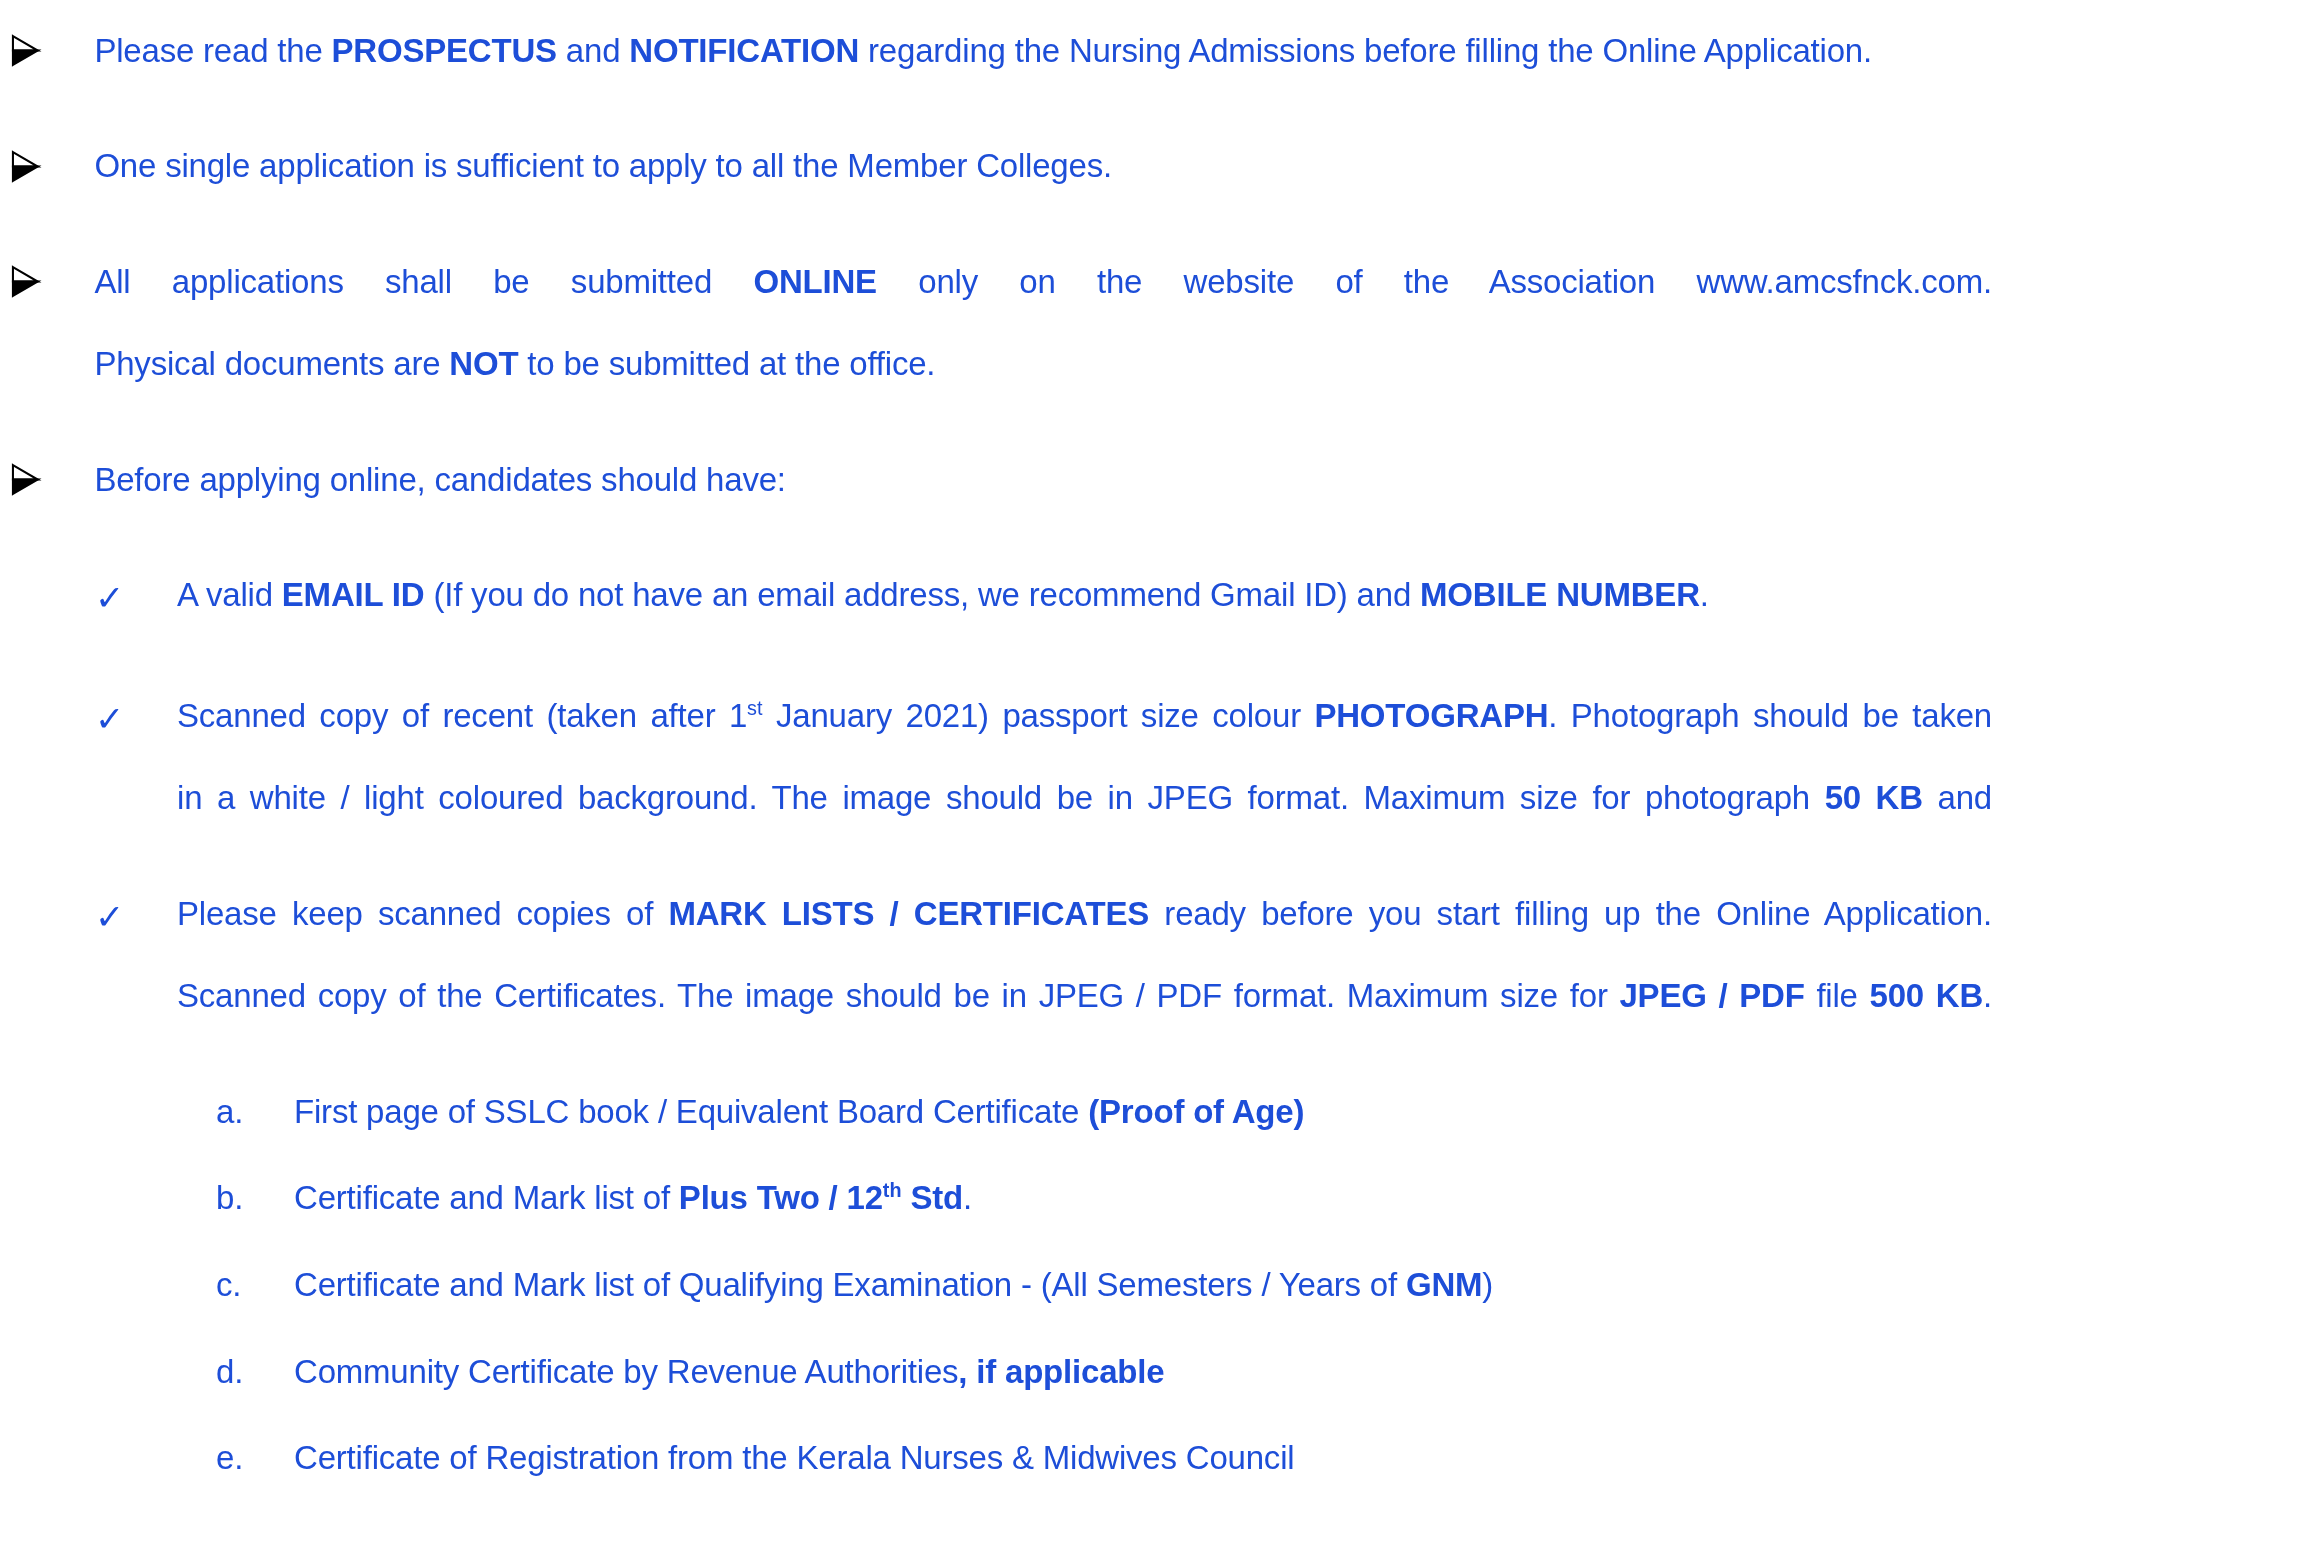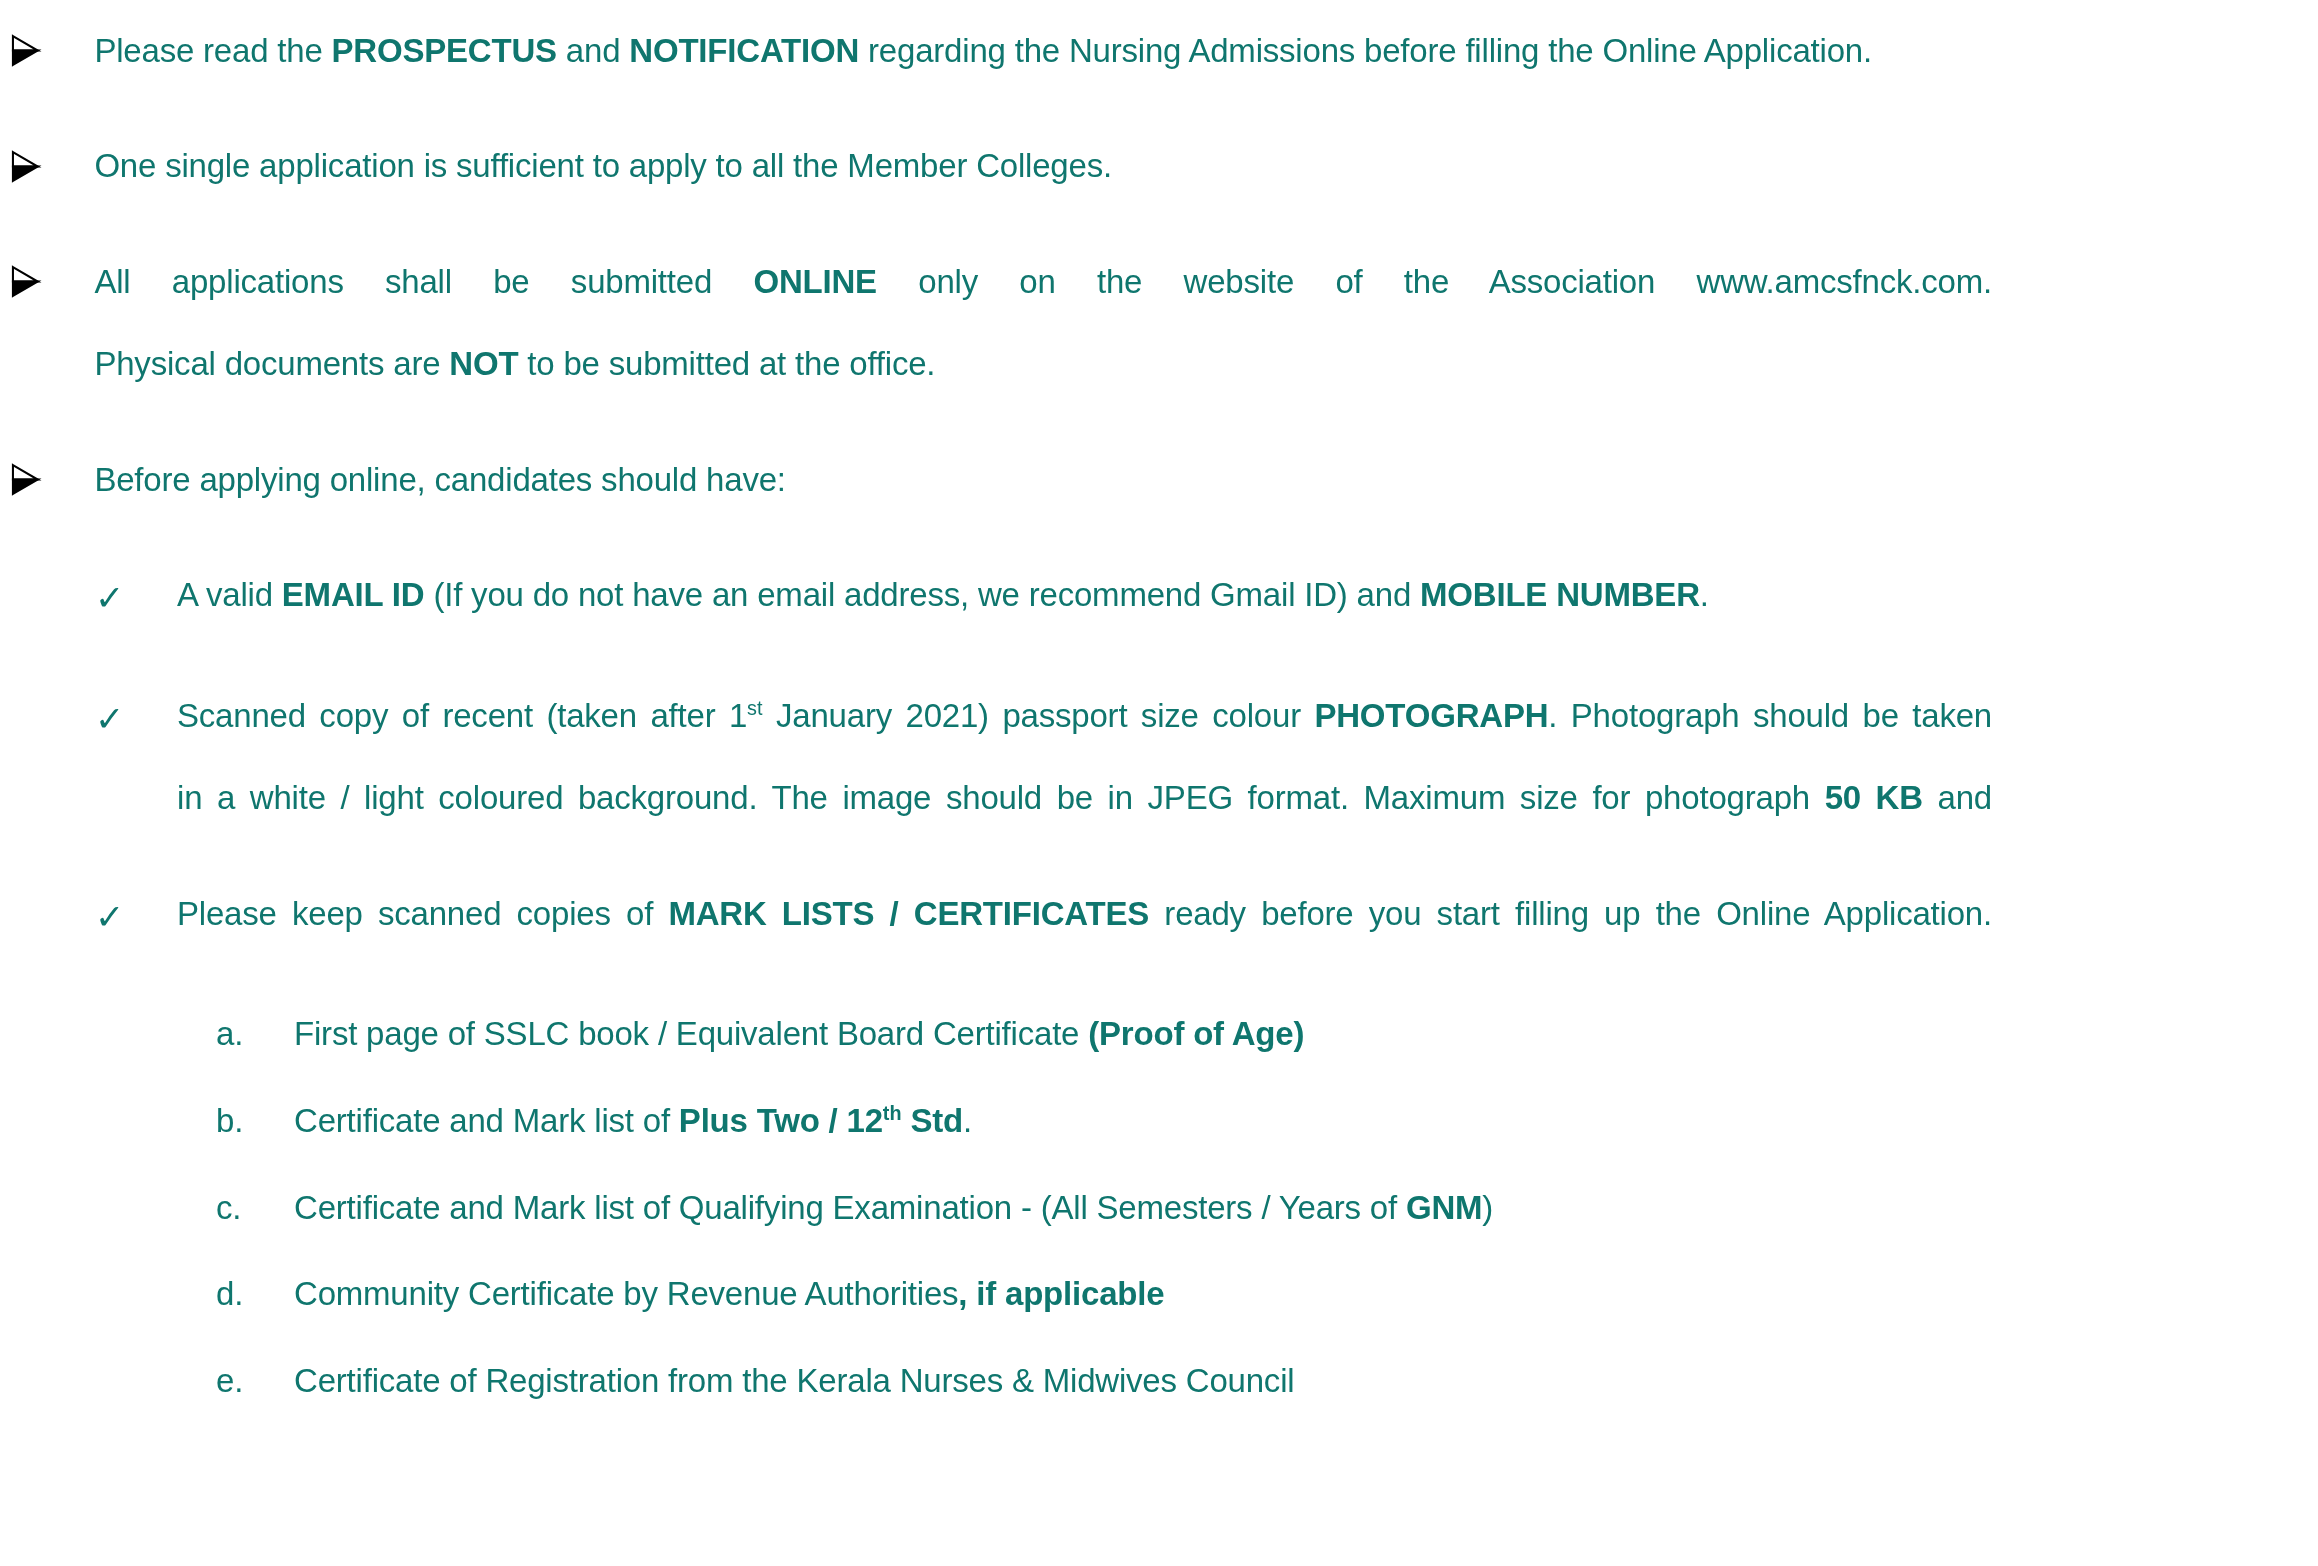--- a/index.html
+++ b/index.html
@@ -6,21 +6,21 @@
     margin: 0;
     padding: 0;
     background: #ffffff;
     font-family: "Liberation Sans", sans-serif;
   }
   #page {
     position: relative;
     width: 2089px;
     height: 1567px;
     background: #ffffff;
-    color: #0f766e;
+    color: #1d4ed8;
     font-size: 33px;
     letter-spacing: -0.2px;
     padding-top: 9.7px;
     box-sizing: border-box;
     overflow: hidden;
   }
   .block {
     display: flex;
     align-items: flex-start;
     padding-right: 97px;
@@ -110,20 +110,21 @@
         <span class="marker">✓</span>
         <div class="content">
           <div class="line justify">Scanned copy of recent (taken after 1<sup>st</sup> January 2021) passport size colour <b>PHOTOGRAPH</b>. Photograph should be taken</div>
           <div class="line justify">in a white / light coloured background. The image should be in JPEG format. Maximum size for photograph <b>50 KB</b> and</div>
         </div>
       </div>
       <div class="block lv2">
         <span class="marker">✓</span>
         <div class="content">
           <div class="line justify">Please keep scanned copies of <b>MARK LISTS / CERTIFICATES</b> ready before you start filling up the Online Application.</div>
+          <div class="line justify">Scanned copy of the Certificates. The image should be in JPEG / PDF format. Maximum size for <b>JPEG / PDF</b> file <b>500 KB</b>.</div>
         </div>
       </div>
       <div class="block lv3 letters-gap">
         <span class="marker">a.</span>
         <div class="content">
           <div class="line">First page of SSLC book / Equivalent Board Certificate <b>(Proof of Age)</b></div>
         </div>
       </div>
       <div class="block lv3">
         <span class="marker">b.</span>

